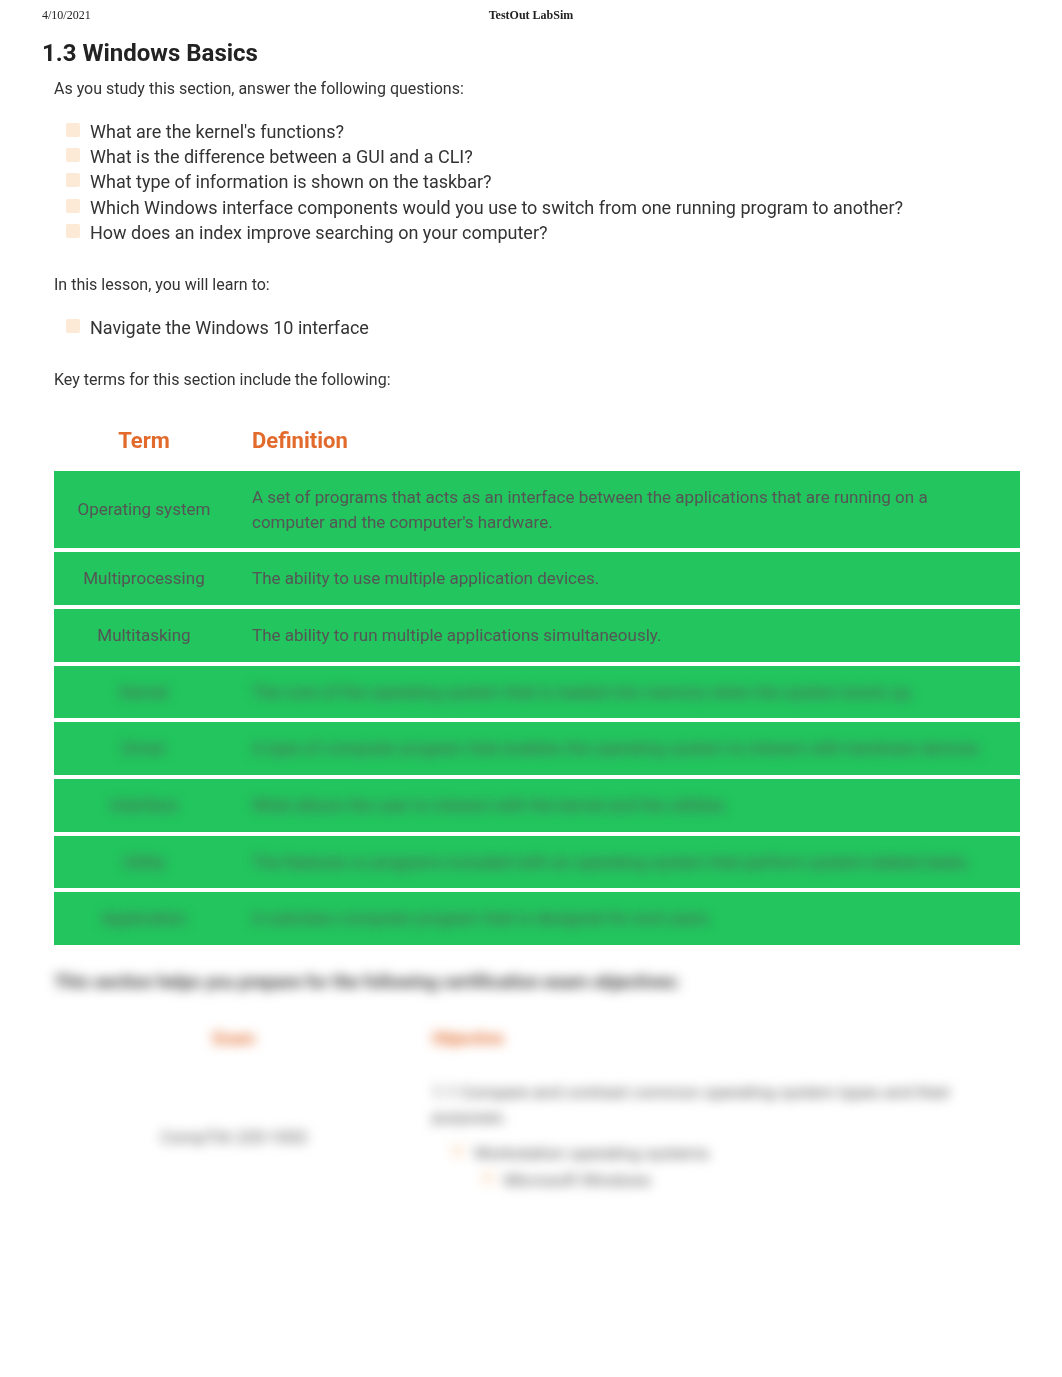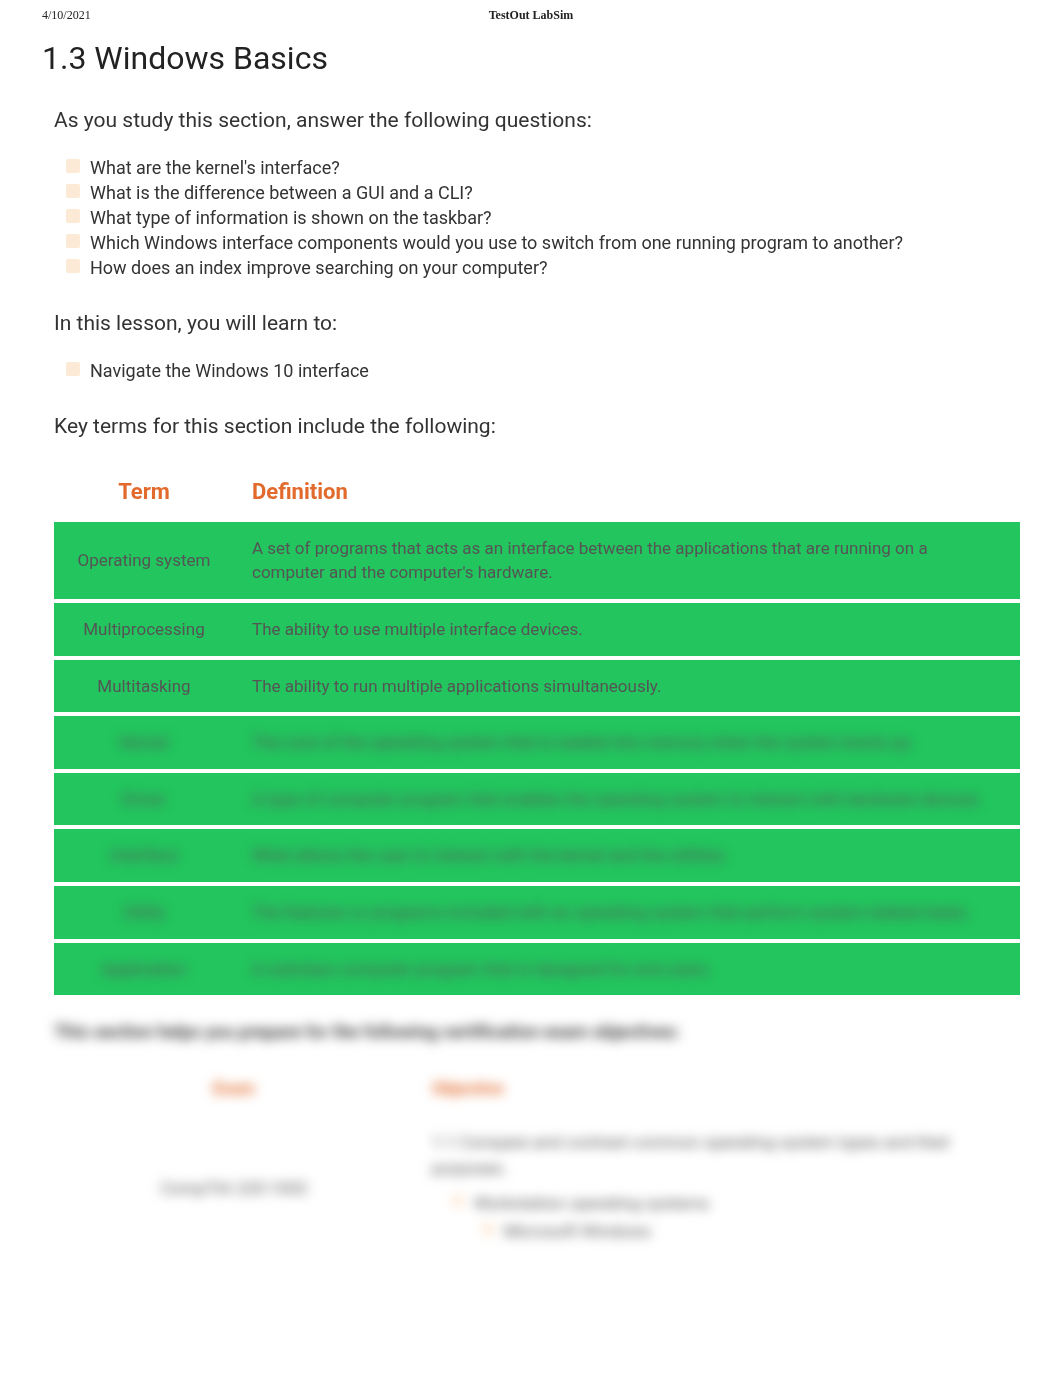--- a/index.html
+++ b/index.html
@@ -25,27 +25,27 @@
     .header-bar .center {
       position: absolute;
       left: 50%;
       transform: translateX(-50%);
       font-weight: bold;
     }
     .content {
       padding: 0 42px;
     }
     h1.section-title {
-      font-size: 32px;
-      font-weight: 400;
+      font-size: 24px;
+      font-weight: 700;
       color: #222;
-      margin: 12px 0 28px 0;
+      margin: 12px 0 10px 0;
     }
     .body-text {
-      font-size: 21px;
+      font-size: 16px;
       color: #333;
       line-height: 1.5;
       margin: 0 0 18px 12px;
     }
     ul.qlist {
       list-style: none;
       margin: 0 0 28px 30px;
     }
     ul.qlist li {
       position: relative;
@@ -176,21 +176,21 @@
   <span></span>
 </div>
 
 <div class="content">
 
   <h1 class="section-title">1.3 Windows Basics</h1>
 
   <p class="body-text">As you study this section, answer the following questions:</p>
 
   <ul class="qlist">
-    <li>What are the kernel's interface?</li>
+    <li>What are the kernel's functions?</li>
     <li>What is the difference between a GUI and a CLI?</li>
     <li>What type of information is shown on the taskbar?</li>
     <li>Which Windows interface components would you use to switch from one running program to another?</li>
     <li>How does an index improve searching on your computer?</li>
   </ul>
 
   <p class="body-text">In this lesson, you will learn to:</p>
 
   <ul class="qlist">
     <li>Navigate the Windows 10 interface</li>
@@ -205,21 +205,21 @@
         <th class="def-head">Definition</th>
       </tr>
     </thead>
     <tbody>
       <tr>
         <td class="term-cell">Operating system</td>
         <td>A set of programs that acts as an interface between the applications that are running on a computer and the computer's hardware.</td>
       </tr>
       <tr>
         <td class="term-cell">Multiprocessing</td>
-        <td>The ability to use multiple interface devices.</td>
+        <td>The ability to use multiple application devices.</td>
       </tr>
       <tr>
         <td class="term-cell">Multitasking</td>
         <td>The ability to run multiple applications simultaneously.</td>
       </tr>
       <tr>
         <td class="term-cell blurred">Kernel</td>
         <td class="blurred-gray">The core of the operating system that is loaded into memory when the system boots up.</td>
       </tr>
       <tr>

